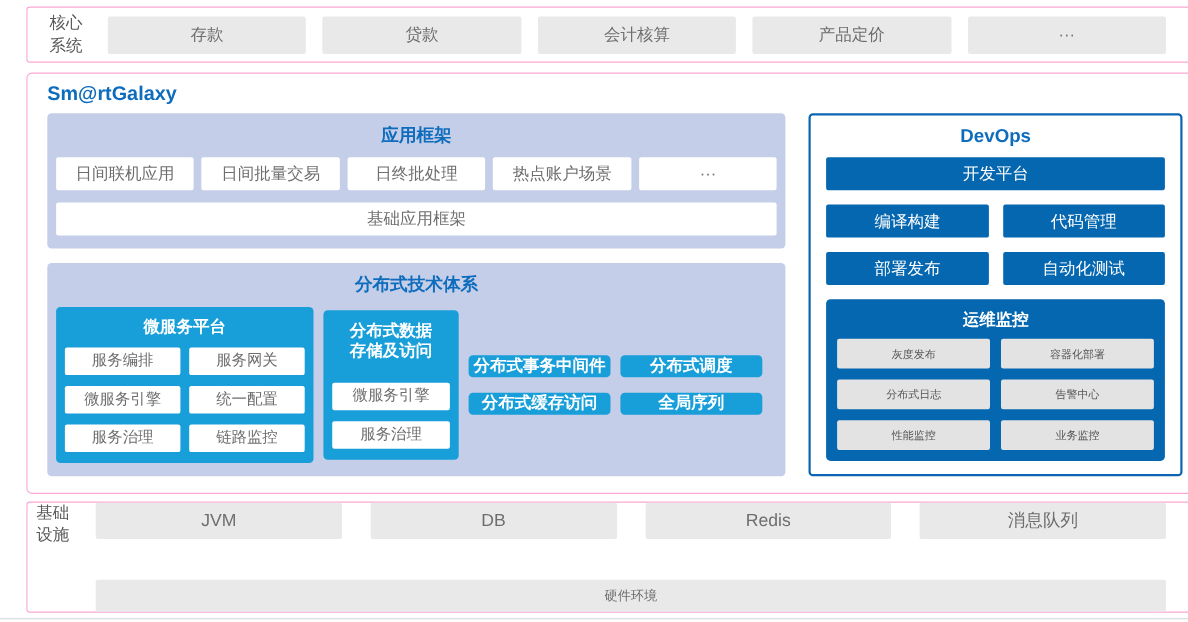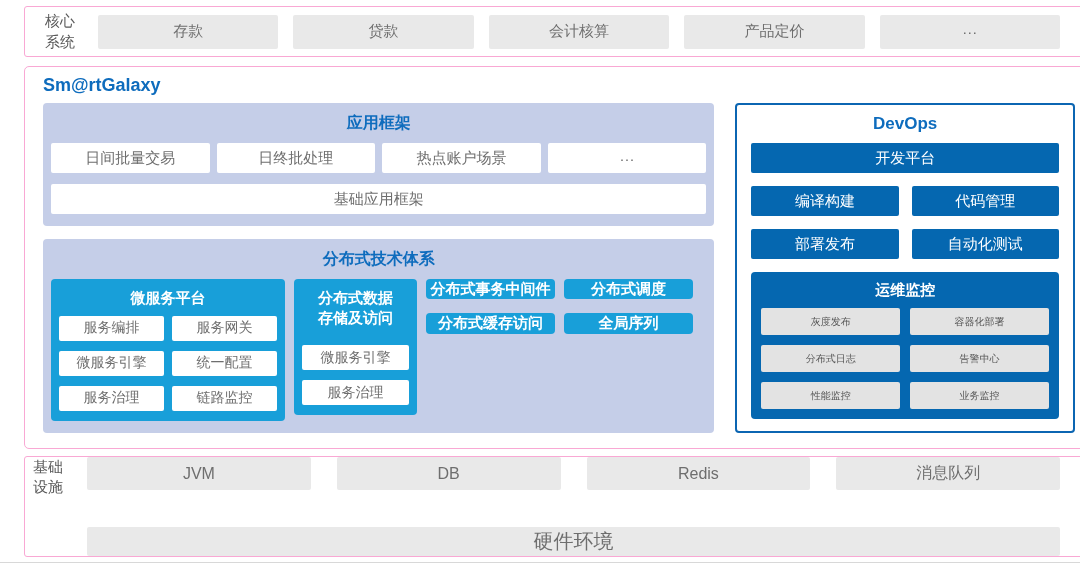--- a/index.html
+++ b/index.html
@@ -34,21 +34,21 @@
   .lav-panel { background:#c5cee8; border-radius:4px; padding:7px 8px 12px; }
   .lav-title { text-align:center; color:#0e6cbd; font-weight:bold; font-size:16px; padding:3px 0 9px; }
   .chip-row { display:flex; gap:7px; }
   .white-chip {
     background:#fff; border-radius:2px; height:30px; flex:1;
     display:flex; align-items:center; justify-content:center;
     font-size:15px; color:#6e6e6e; white-space:nowrap;
   }
   .app-base { margin-top:11px; }
 
-  .dist-grid { display:flex; gap:9px; align-items:flex-start; }
+  .dist-grid { display:flex; gap:9px; align-items:center; }
   .cyan-panel { background:#189fd9; border-radius:4px; padding:6px 8px 10px; }
   .cyan-title { text-align:center; color:#fff; font-weight:bold; font-size:15px; line-height:1.3; padding:3px 0 8px; }
   .micro-panel { width:234px; }
   .micro-grid { display:grid; grid-template-columns:1fr 1fr; gap:10px 8px; }
   .mini-chip {
     background:#fff; border-radius:2px; height:25px;
     display:flex; align-items:center; justify-content:center;
     font-size:14px; color:#6e6e6e; white-space:nowrap;
   }
   .storage-panel { width:123px; display:flex; flex-direction:column; }
@@ -78,21 +78,21 @@
   .ops-chip {
     background:#e3e3e3; border-radius:2px; min-height:27px;
     display:flex; align-items:center; justify-content:center;
     font-size:10px; color:#565656; white-space:nowrap;
   }
   
   .infra { top:456px; height:101px; display:flex; padding:0 29px 0 0; gap:16px; }
   .infra-body { flex:1; display:flex; flex-direction:column; gap:10px; }
   .infra-row { display:flex; gap:26px; }
   .infra-row .gray-box { height:33px; font-size:16px; }
-  .infra-base { height:33px; background:#e9e9e9; border-radius:2px; display:flex; align-items:center; justify-content:center; font-size:20px; color:#6e6e6e;margin-top:27px; }
+  .infra-base { height:33px; background:#e9e9e9; border-radius:2px; display:flex; align-items:center; justify-content:center; font-size:12px; color:#6e6e6e;margin-top:27px; }
   .footer-line { position:absolute; left:0; top:562px; width:1080px; height:1px; background:#d8d8d8; }
 </style>
 </head>
 <body>
 
 <div class="band core-bar">
   <div class="side-label">
     <div>核心</div>
     <div>系统</div>
   </div>
@@ -105,20 +105,21 @@
 
 <div class="band galaxy">
   <div class="galaxy-title">Sm@rtGalaxy</div>
   <div class="galaxy-body">
 
     <div class="left-col">
 
       <div class="lav-panel">
         <div class="lav-title">应用框架</div>
         <div class="chip-row">
+          <div class="white-chip">日间联机应用</div>
           <div class="white-chip">日间批量交易</div>
           <div class="white-chip">日终批处理</div>
           <div class="white-chip">热点账户场景</div>
           <div class="white-chip">···</div>
         </div>
         <div class="white-chip app-base">基础应用框架</div>
       </div>
 
       <div class="lav-panel">
         <div class="lav-title">分布式技术体系</div>

